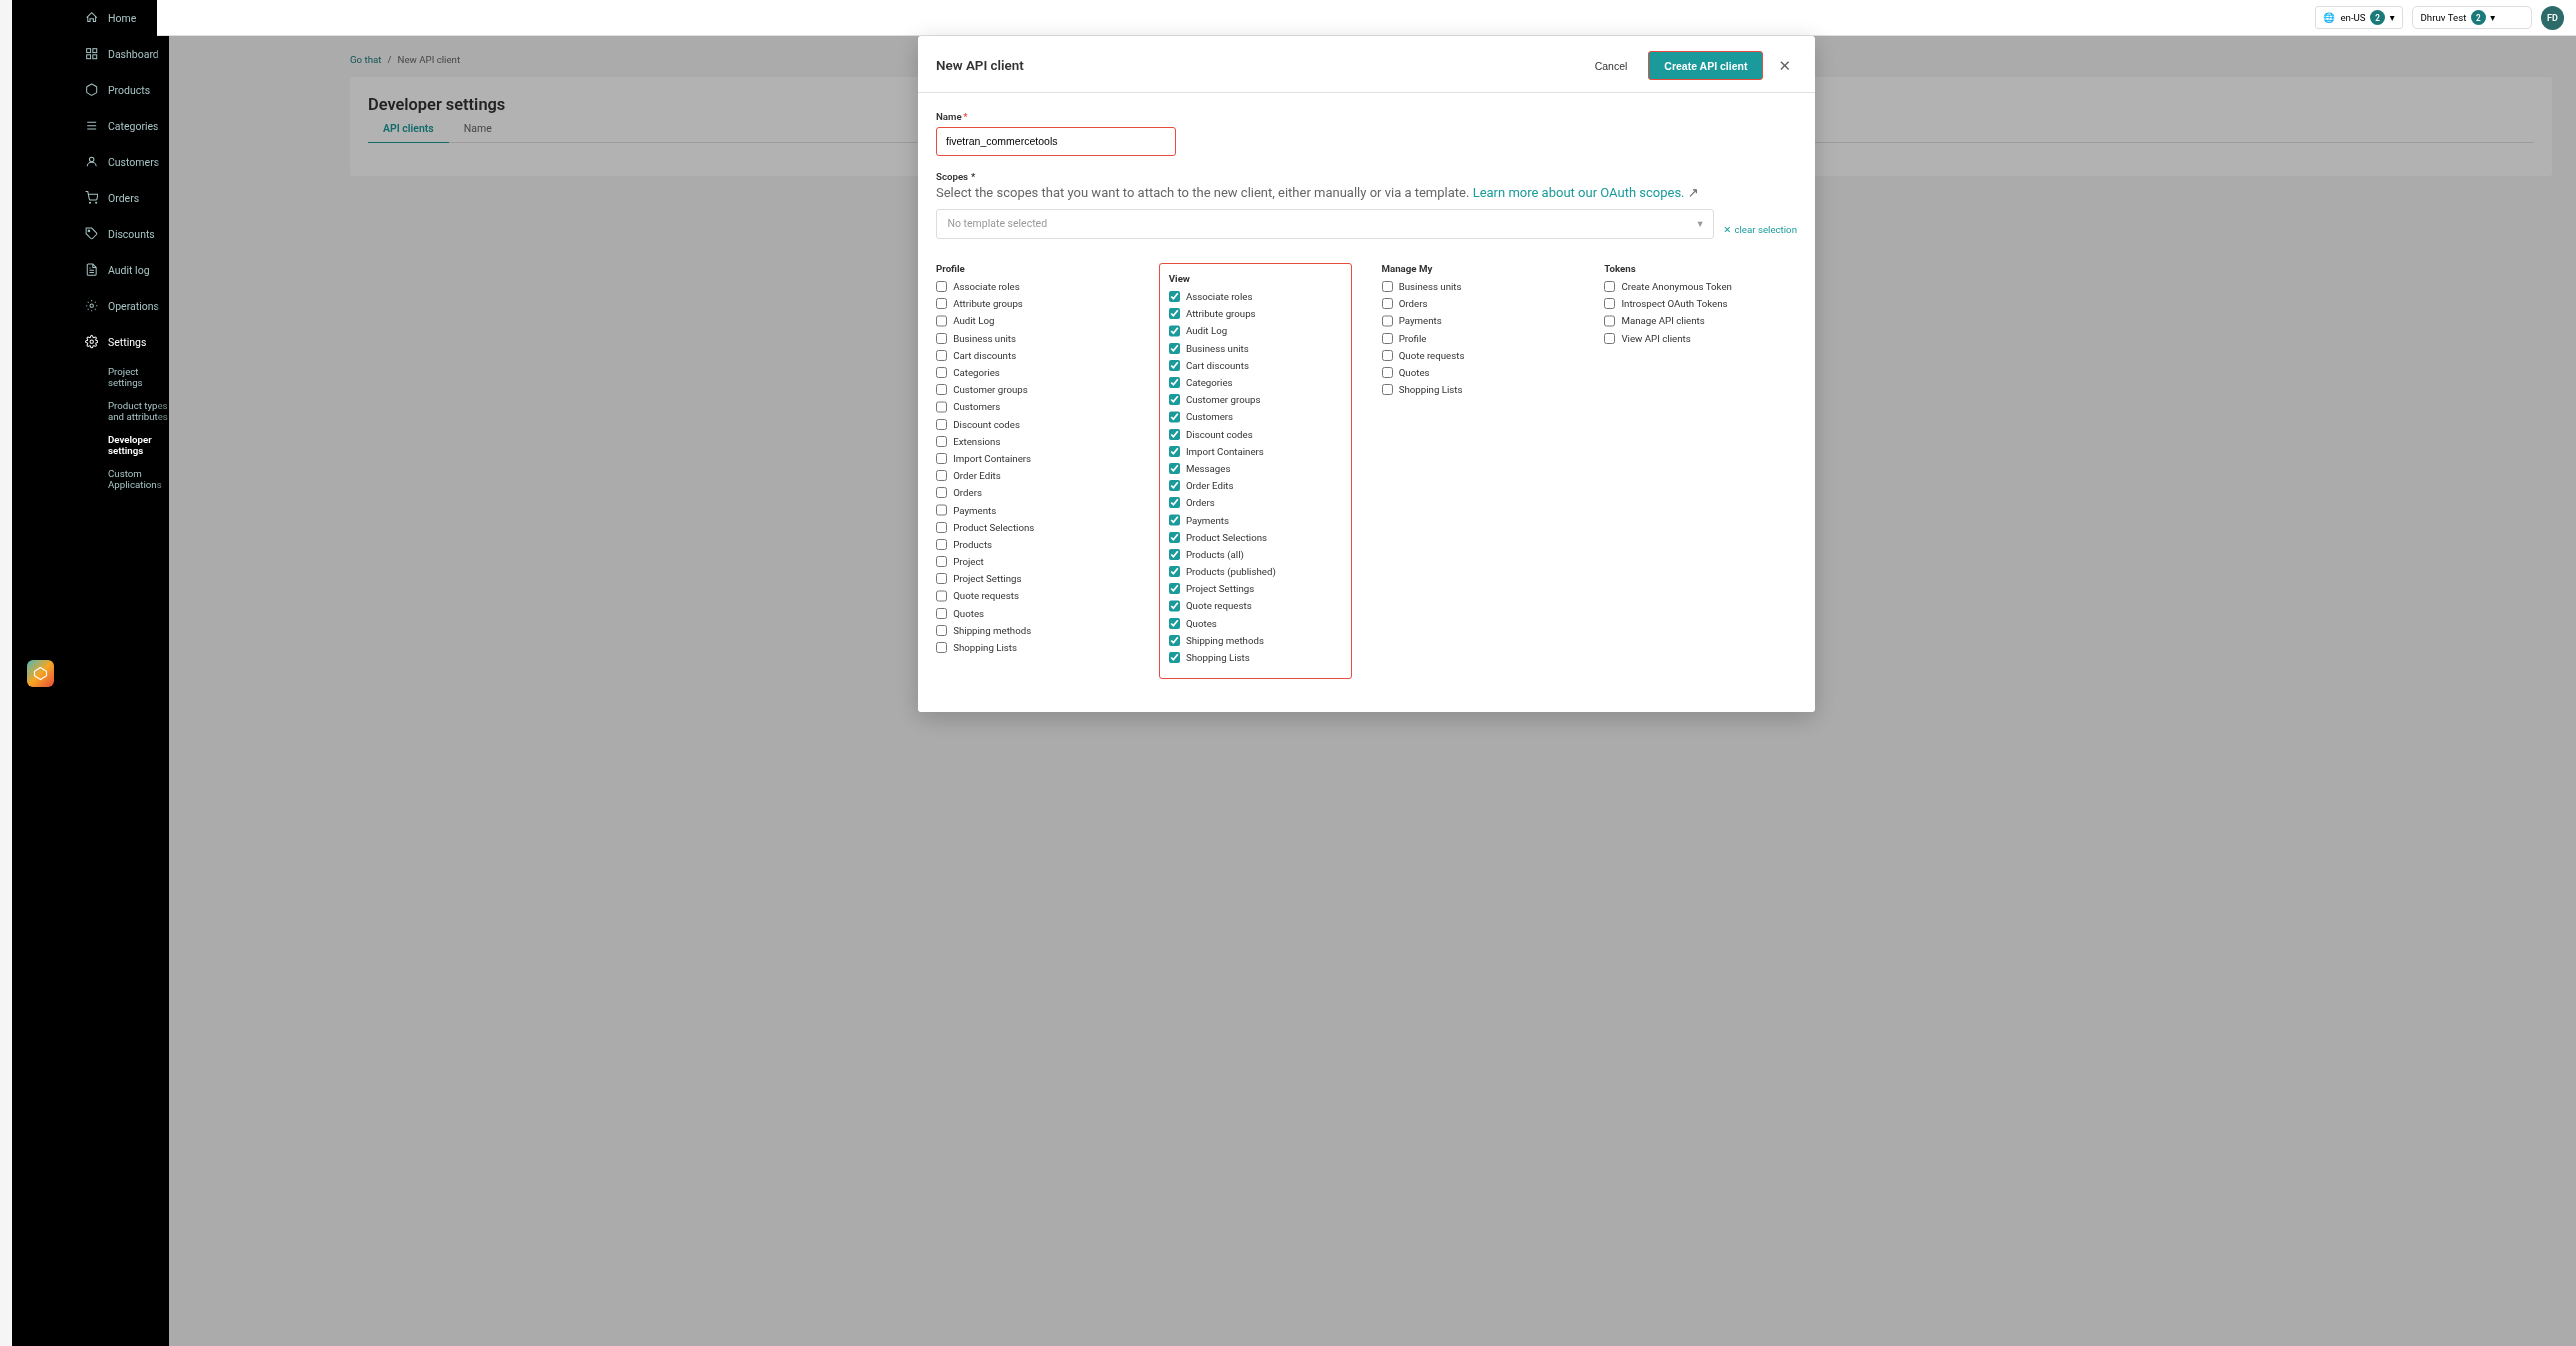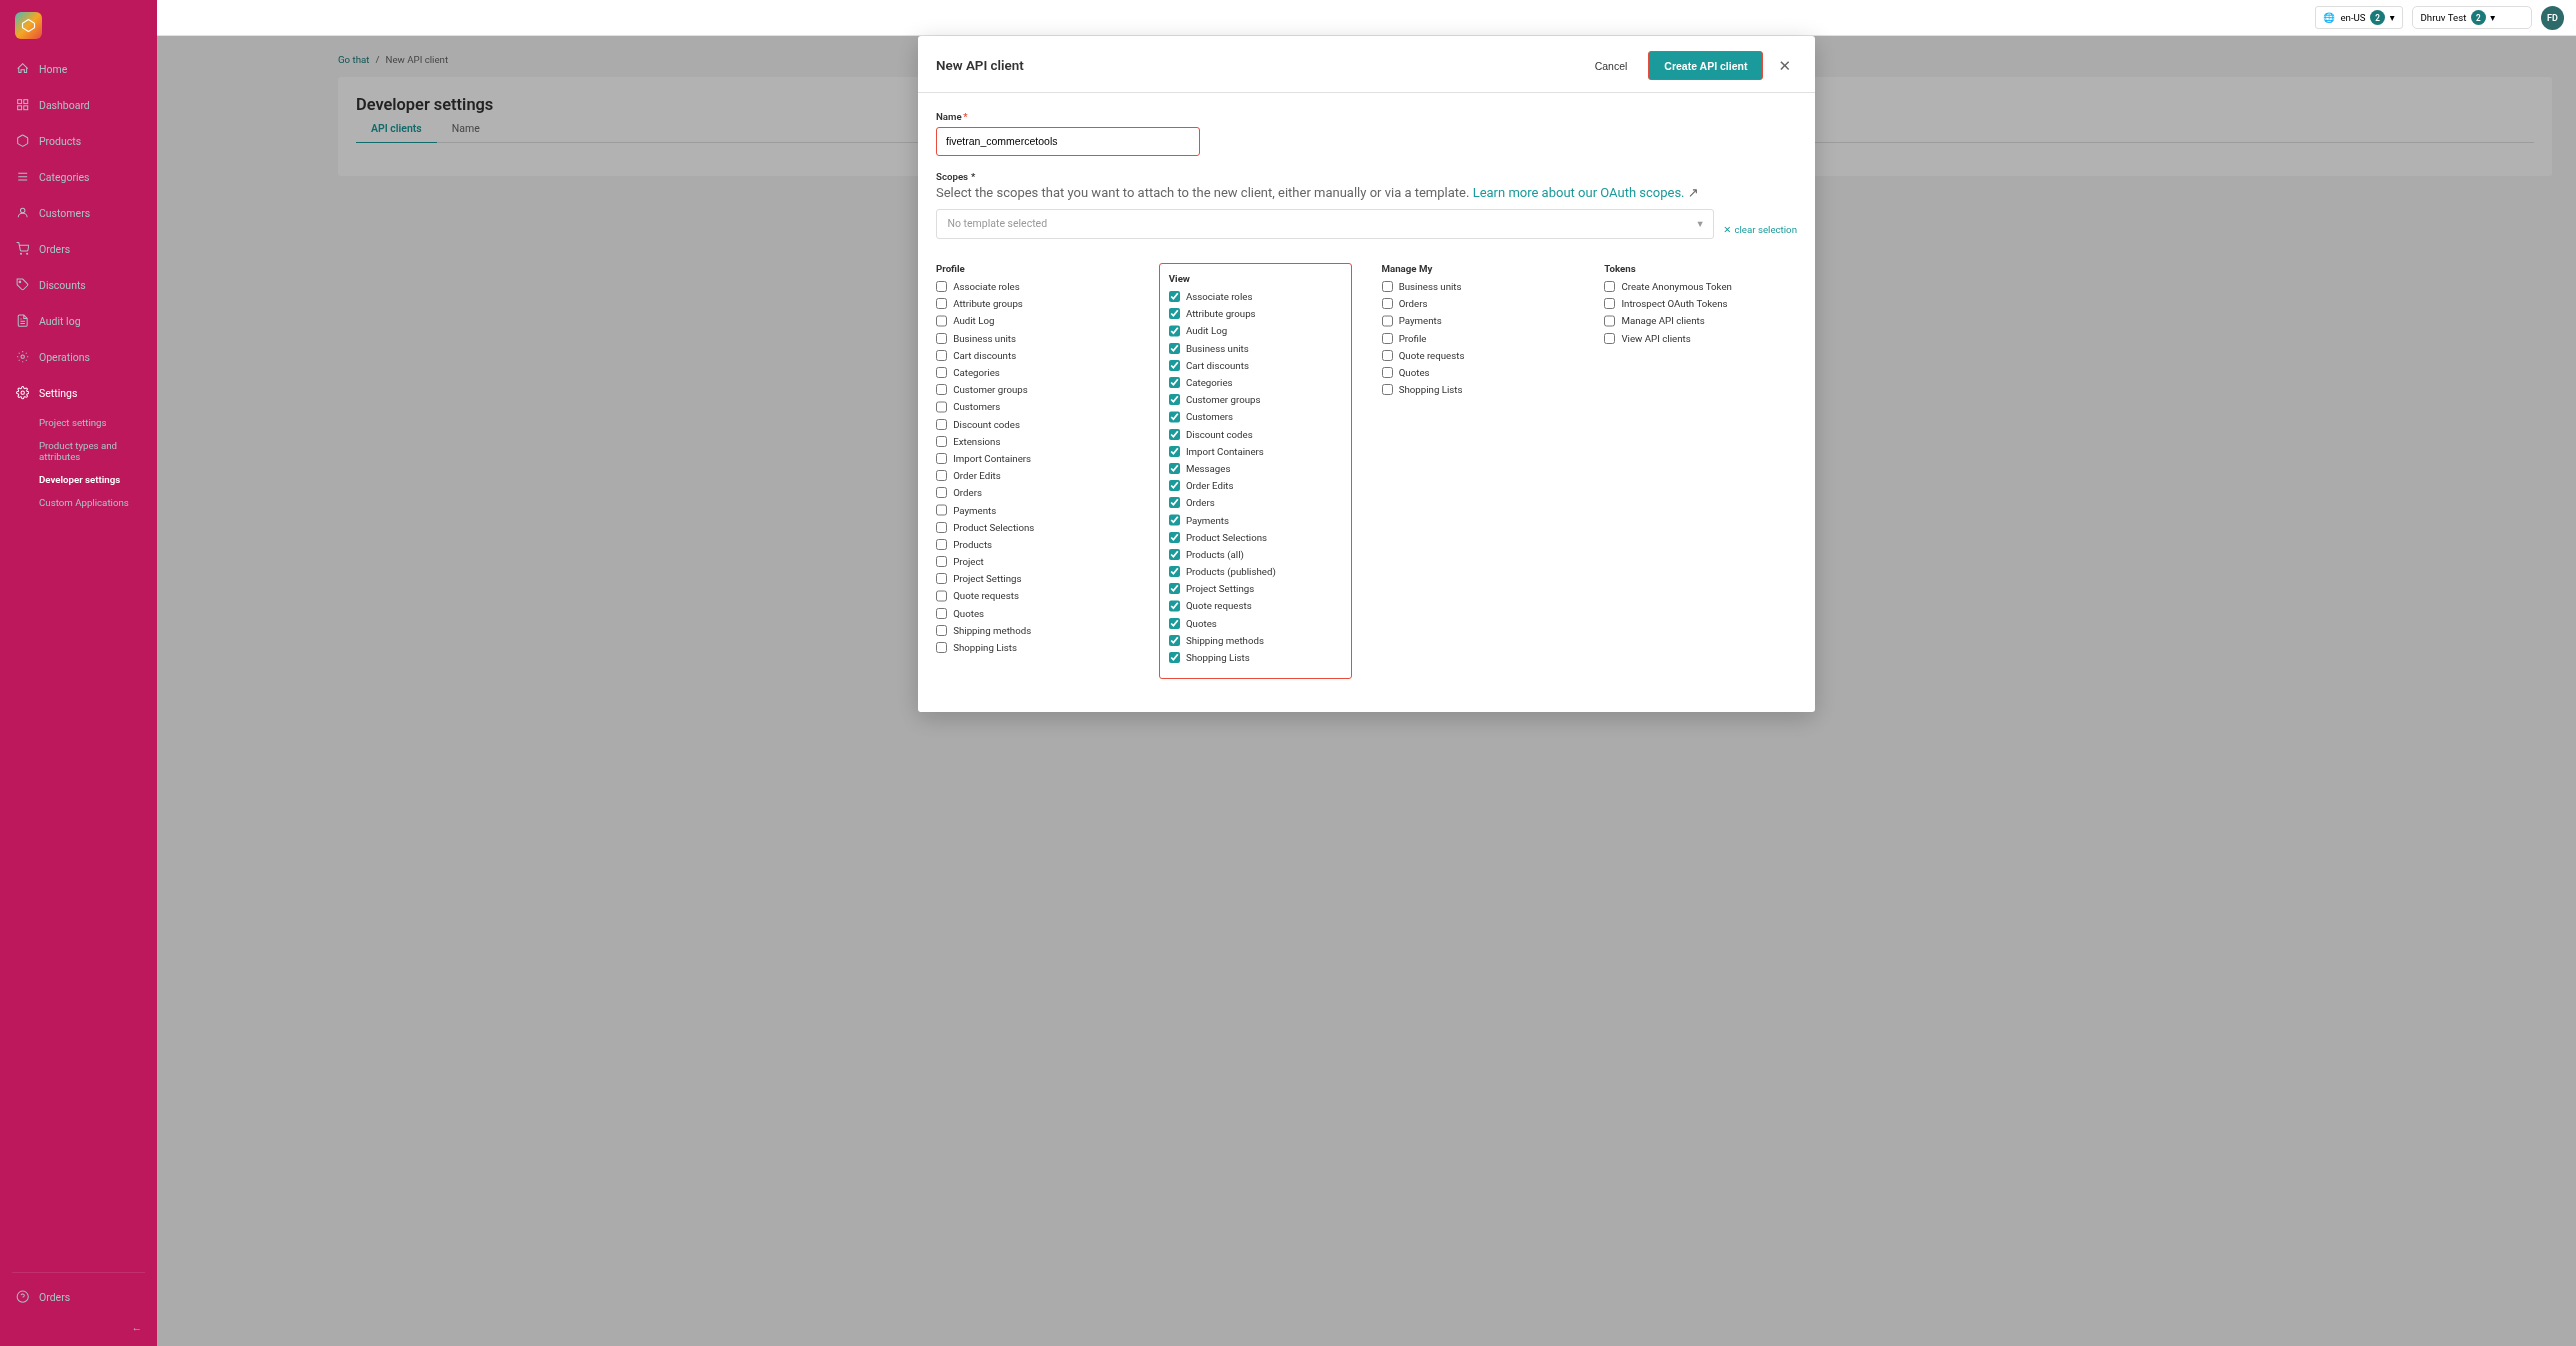--- a/index.html
+++ b/index.html
@@ -1,19 +1,19 @@
 <!DOCTYPE html>
 <html style="font-size:12px"><head>
   <meta charset="utf-8">
   <style>
     * { box-sizing: border-box; margin: 0; padding: 0; }
     body { font-family: -apple-system, BlinkMacSystemFont, 'Segoe UI', Roboto, sans-serif; font-size: 10.5px; background: #f5f5f5; display: flex; height: 100vh; overflow: hidden; }
 
     
-    .sidebar { width: 157px; background: #be185d; color: #fff; display: flex; flex-direction: column; flex-shrink: 0; height: 100vh; overflow-y: auto; }
+    .sidebar { width: 157px; background: #000000; color: #fff; display: flex; flex-direction: row; flex-shrink: 0; height: 100vh; overflow-y: auto; margin-left: 12px; }
     .sidebar-logo { padding: 12px 15px; display: flex; align-items: center; }
     .logo-icon { width: 27px; height: 27px; background: linear-gradient(135deg, #4db8b8 0%, #f5a623 50%, #e74c3c 100%); border-radius: 6px; display: flex; align-items: center; justify-content: center; }
     .sidebar-nav { flex: 1; }
     .sidebar-item { display: flex; align-items: center; gap: 9px; padding: 10.5px 15px; cursor: pointer; color: #a8c5c5; font-size: 10.5px; transition: background 0.15s; }
     .sidebar-item.active { color: #fff; }
     .sidebar-item .icon { width: 15px; height: 15px; display: flex; align-items: center; justify-content: center; flex-shrink: 0; }
     .sidebar-sub { padding-left: 39px; }
     .sidebar-sub-item { padding: 6px 0; cursor: pointer; color: #a8c5c5; font-size: 9.7px; }
     .sidebar-divider { border: none; border-top: 0.7px solid rgba(255,255,255,0.1); margin: 6px 12px; }
     .sidebar-collapse { display: flex; align-items: center; justify-content: flex-end; padding: 6px 15px 12px; }
@@ -42,21 +42,21 @@
     .dialog-actions { display: flex; align-items: center; gap: 9px; }
     .btn-cancel { background: transparent; border: none; color: #333; cursor: pointer; font-size: 10.5px; padding: 6px 12px; }
     .btn-create { background: #1a9a9a; color: #fff; border: 1.5px solid #e74c3c; border-radius: 3px; cursor: pointer; font-size: 10.5px; padding: 7.5px 15px; font-weight: 600; }
     .dialog-close { background: transparent; border: none; cursor: pointer; font-size: 15px; color: #666; padding: 3px 6px; }
 
     
     .dialog-body { padding: 18px; overflow-y: auto; max-height: calc(100vh - 149px); }
     .form-group { margin-bottom: 15px; }
     .form-label { font-size: 9.7px; font-weight: 600; color: #333; margin-bottom: 4.5px; display: block; }
     .form-label .required { color: #e74c3c; margin-left: 1.5px; }
-    .form-input { width: 264px; border: 1.5px solid #e74c3c; border-radius: 3px; padding: 7.5px 9px; font-size: 10.5px; outline: none; }
+    .form-input { width: 240px; border: 1.5px solid #e74c3c; border-radius: 3px; padding: 7.5px 9px; font-size: 10.5px; outline: none; }
 
     
     .scopes-label { font-size: 9.7px; font-weight: 600; color: #333; margin-bottom: 3px; display: flex; align-items: center; gap: 3px; }
     .scopes-hint { font-size: 13px; color: #666; margin-bottom: 9px; }
     .scopes-hint a { color: #1a9a9a; text-decoration: none; }
     .template-select { display: flex; align-items: center; justify-content: space-between; border: 0.7px solid #ddd; border-radius: 3px; padding: 7.5px 10.5px; cursor: pointer; background: #fff; font-size: 10.5px; color: #999; margin-bottom: 12px; width: 100%; }
     .clear-selection { color: #1a9a9a; font-size: 9.7px; cursor: pointer; display: flex; align-items: center; gap: 3px; }
 
     .template-row { display: flex; align-items: center; justify-content: space-between; margin-bottom: 12px; }
 

